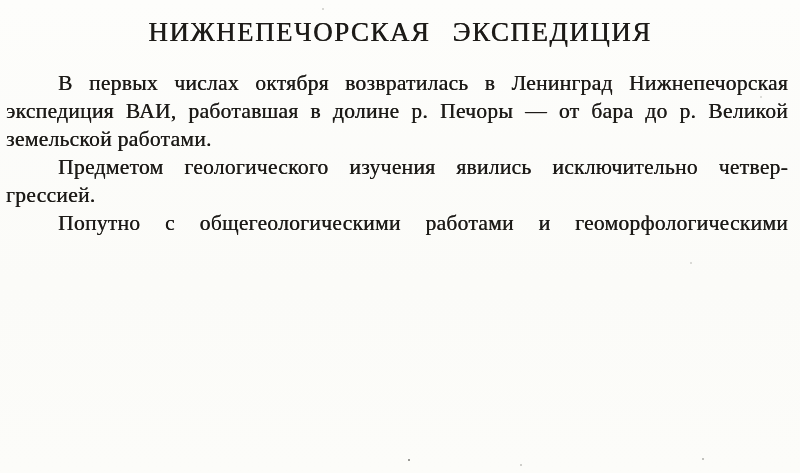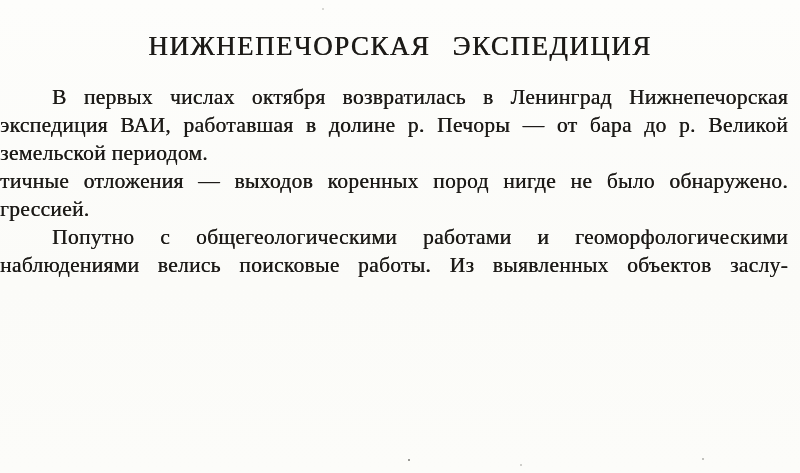--- a/index.html
+++ b/index.html
@@ -25,26 +25,27 @@
   .title-block {
     padding-top: 15px;
     text-align: center;
   }
   .title-line {
     font-size: 27px;
     line-height: 35px;
     letter-spacing: 1.5px;
     word-spacing: 14px;
     font-weight: normal;
-    margin: 14px;
+    margin: 0;
     text-shadow: 0.4px 0 0 currentColor;
   }
   
   .text-block {
     margin-top: 19px;
+    padding-left: 6px;
     padding-right: 12px;
   }
   .para {
     margin: 0;
   }
   .ln {
     font-size: 21.5px;
     line-height: 28px;
     height: 28px;
     letter-spacing: 0.3px;
@@ -83,29 +84,28 @@
 
   <div class="title-block">
     <div class="title-line">НИЖНЕПЕЧОРСКАЯ ЭКСПЕДИЦИЯ</div>
   </div>
 
   <div class="text-block">
 
     <div class="para">
       <div class="ln first">В первых числах октября возвратилась в Ленинград Нижнепечорская</div>
       <div class="ln">экспедиция ВАИ, работавшая в долине р. Печоры — от бара до р. Великой</div>
-      <div class="ln lastline">земельской периодом.</div>
+      <div class="ln lastline">земельской работами.</div>
     </div>
 
     <div class="para">
-      <div class="ln">тичные отложения — выходов коренных пород нигде не было обнаружено.</div>
+      <div class="ln first">Предметом геологического изучения явились исключительно четвер-</div>
       <div class="ln lastline">грессией.</div>
     </div>
 
     <div class="para">
       <div class="ln first">Попутно с общегеологическими работами и геоморфологическими</div>
-      <div class="ln">наблюдениями велись поисковые работы. Из выявленных объектов заслу-</div>
     </div>
 
   </div>
 
   <div class="specks"></div>
 </div>
 
 </body></html>

